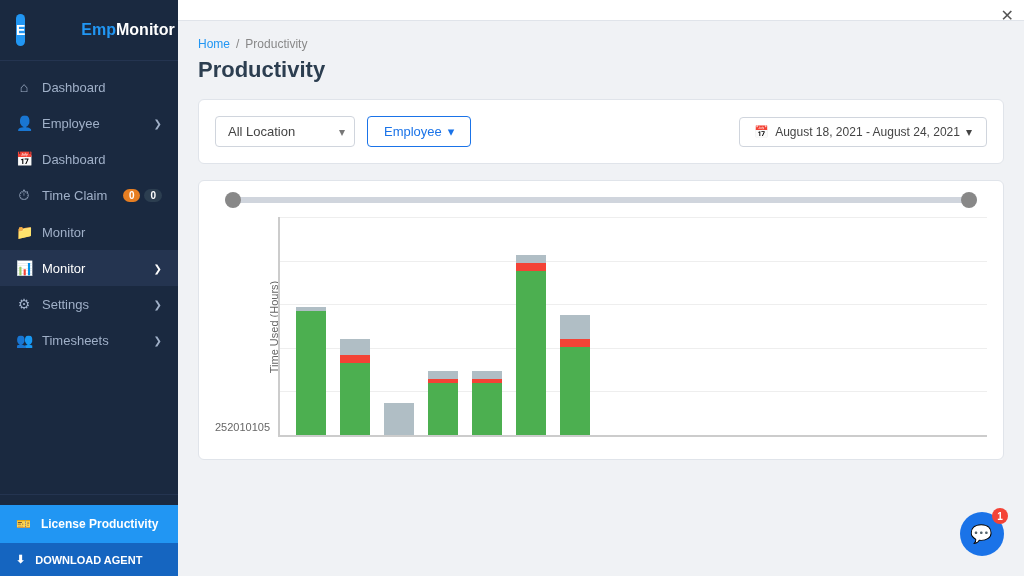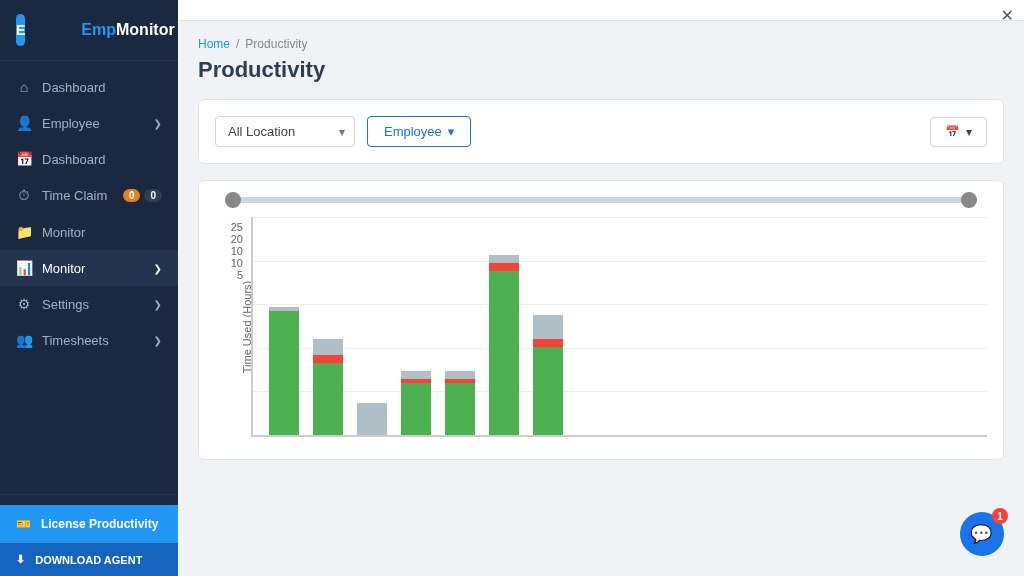--- a/index.html
+++ b/index.html
@@ -318,37 +318,38 @@
       </div>
 
 
       <button class="employee-btn">
         <span>Employee</span>
         <span>▾</span>
       </button>
 
       <div class="date-range-btn">
         <span>📅</span>
+        <span>August 18, 2021 - August 24, 2021</span>
         <span>▾</span>
       </div>
 
     </div>
 
     <div class="chart-container">
 
       <div style="position:relative; padding: 0 10px; margin-bottom: 10px;">
         <div class="slider-track">
           <div class="slider-thumb left"></div>
           <div class="slider-thumb right"></div>
         </div>
       </div>
 
       <div style="display:flex; align-items: stretch; height: 220px; gap: 0;">
 
-        <div style="display:flex; flex-direction:column; align-items:flex-end; padding-right:8px; padding-top:4px; padding-bottom:4px; min-width:36px;">
+        <div style="display:flex; justify-content:space-between; align-items:flex-end; padding-right:8px; padding-top:4px; padding-bottom:4px; min-width:36px;">
           <span class="y-label">25</span>
           <span class="y-label">20</span>
           <span class="y-label">10</span>
           <span class="y-label">10</span>
           <span class="y-label">5</span>
         </div>
 
         <div style="display:flex; flex-direction:column; flex:1; position:relative;">
 
           <div style="position:absolute; left:-50px; top:50%; transform:translateY(-50%) rotate(-90deg); font-size:11px; color:#666; white-space:nowrap;">Time Used (Hours)</div>

